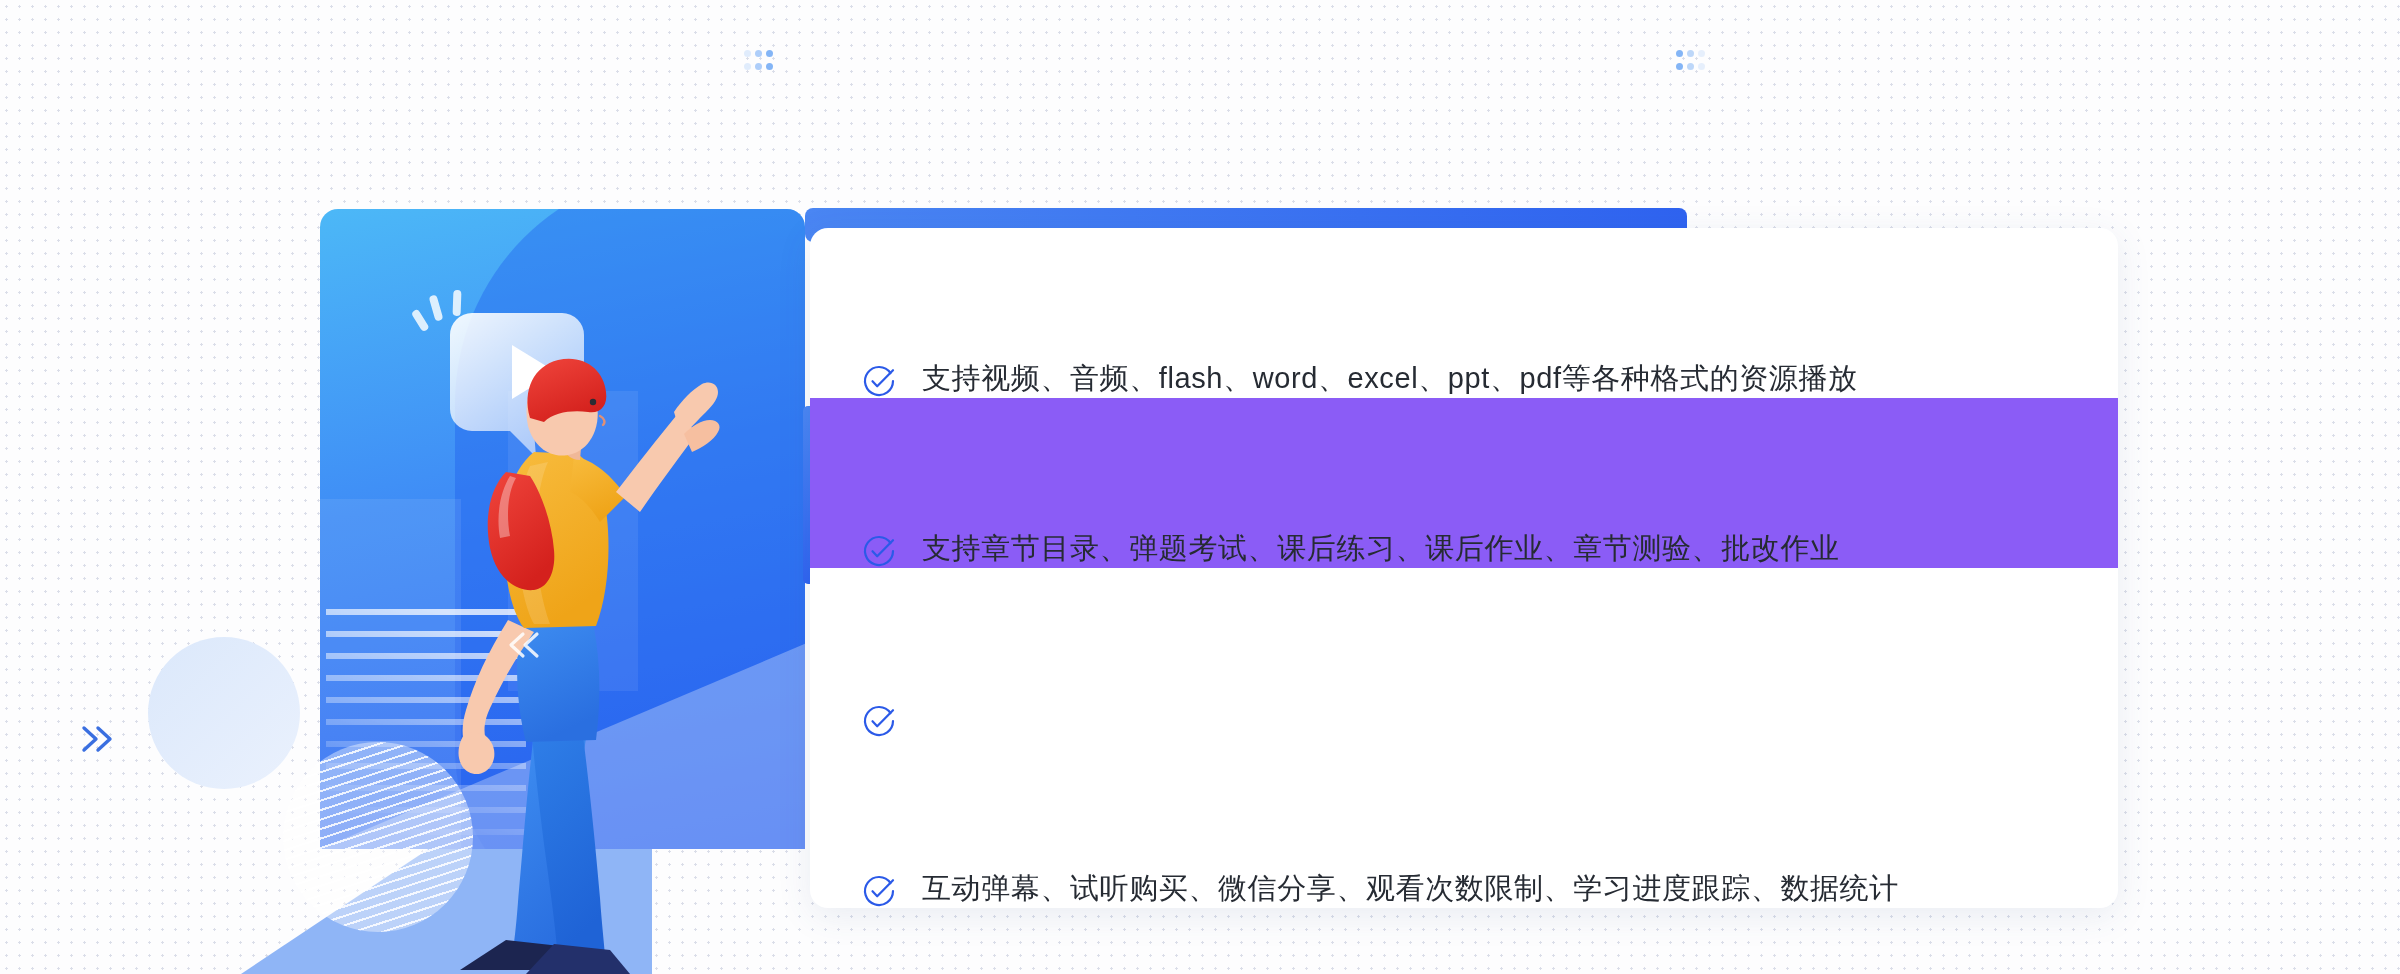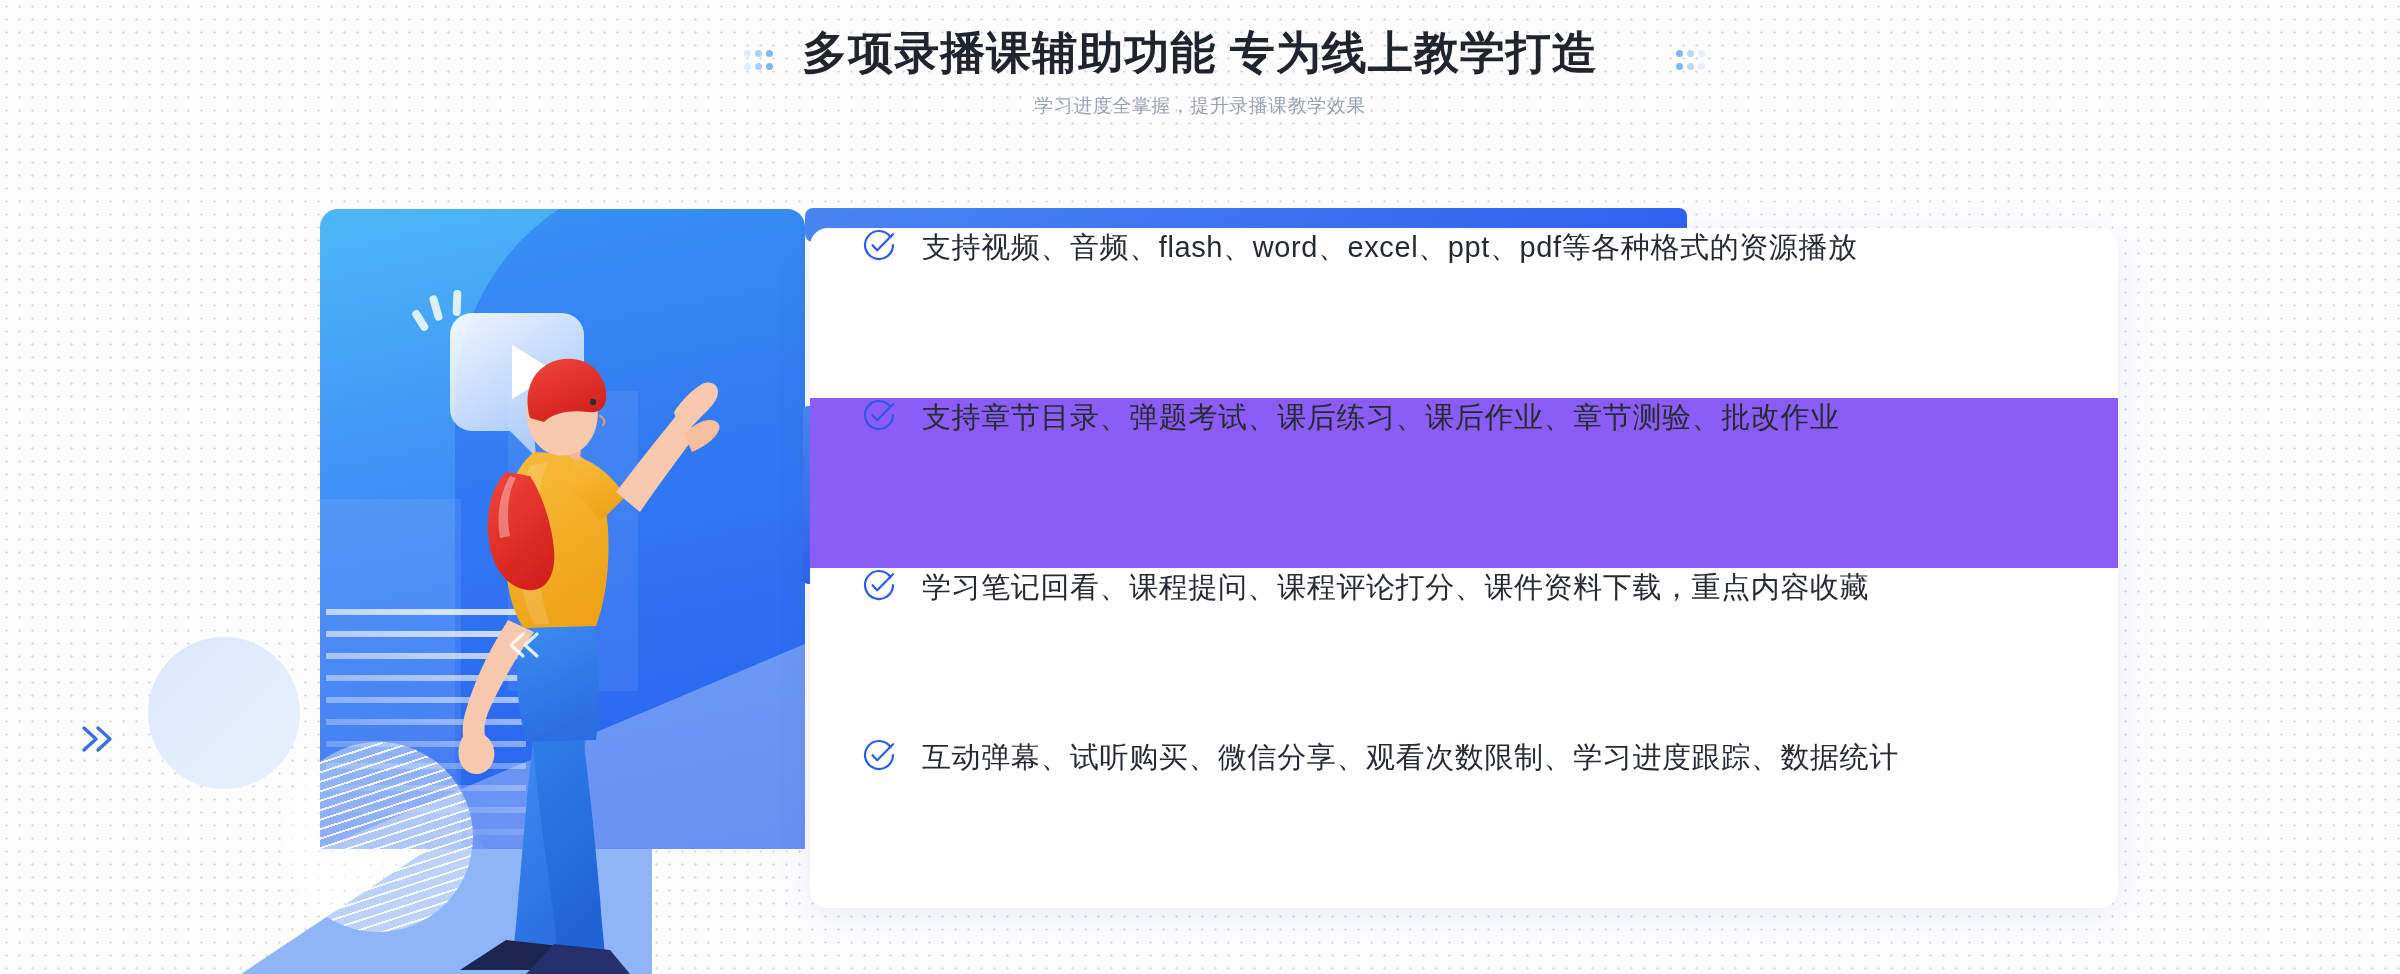--- a/index.html
+++ b/index.html
@@ -237,21 +237,21 @@
     height: 178px;
     border-radius: 5px;
     background: linear-gradient(180deg, #4a86f3 0%, #2f63f0 100%);
     z-index: 5;
   }
 
   .feature-list { position: relative; width: 100%; height: 100%; }
   .feature-row {
     position: relative;
     display: flex;
-    align-items: flex-start;
+    align-items: flex-end;
     height: 170px;
     padding-left: 52px;
     box-sizing: border-box;
   }
   .feature-row.active { background: #8b5cf6; }
 
   .check-icon {
     flex: 0 0 auto;
     width: 34px;
     height: 34px;
@@ -263,24 +263,20 @@
     color: #262b33;
     letter-spacing: 0.6px;
     white-space: nowrap;
   }
 </style>
 </head>
 <body>
 
 <div id="stage">
 
-  <div class="header">
-    <h1 class="title">多项录播课辅助功能 专为线上教学打造</h1>
-    <p class="subtitle">学习进度全掌握，提升录播课教学效果</p>
-  </div>
 
   <div class="dot-orn left">
     <i></i>
     <i></i>
     <i></i>
     <i></i>
     <i></i>
     <i></i>
   </div>
 
@@ -423,21 +419,20 @@
           <path d="M10.5 17.2 L15.2 22.3 L31 6.2" fill="none" stroke="#2b5ae8" stroke-width="2.2" stroke-linecap="round" stroke-linejoin="round"></path>
         </svg>
         <span class="feature-text">支持章节目录、弹题考试、课后练习、课后作业、章节测验、批改作业</span>
       </div>
 
       <div class="feature-row">
         <svg class="check-icon" viewBox="0 0 34 34">
           <path d="M28.5 9 A14 14 0 1 0 31 17" fill="none" stroke="#2b5ae8" stroke-width="2.2" stroke-linecap="round"></path>
           <path d="M10.5 17.2 L15.2 22.3 L31 6.2" fill="none" stroke="#2b5ae8" stroke-width="2.2" stroke-linecap="round" stroke-linejoin="round"></path>
         </svg>
-        <span class="feature-text">学习笔记回看、课程提问、课程评论打分、课件资料下载，重点内容收藏</span>
       </div>
 
       <div class="feature-row">
         <svg class="check-icon" viewBox="0 0 34 34">
           <path d="M28.5 9 A14 14 0 1 0 31 17" fill="none" stroke="#2b5ae8" stroke-width="2.2" stroke-linecap="round"></path>
           <path d="M10.5 17.2 L15.2 22.3 L31 6.2" fill="none" stroke="#2b5ae8" stroke-width="2.2" stroke-linecap="round" stroke-linejoin="round"></path>
         </svg>
         <span class="feature-text">互动弹幕、试听购买、微信分享、观看次数限制、学习进度跟踪、数据统计</span>
       </div>
 

